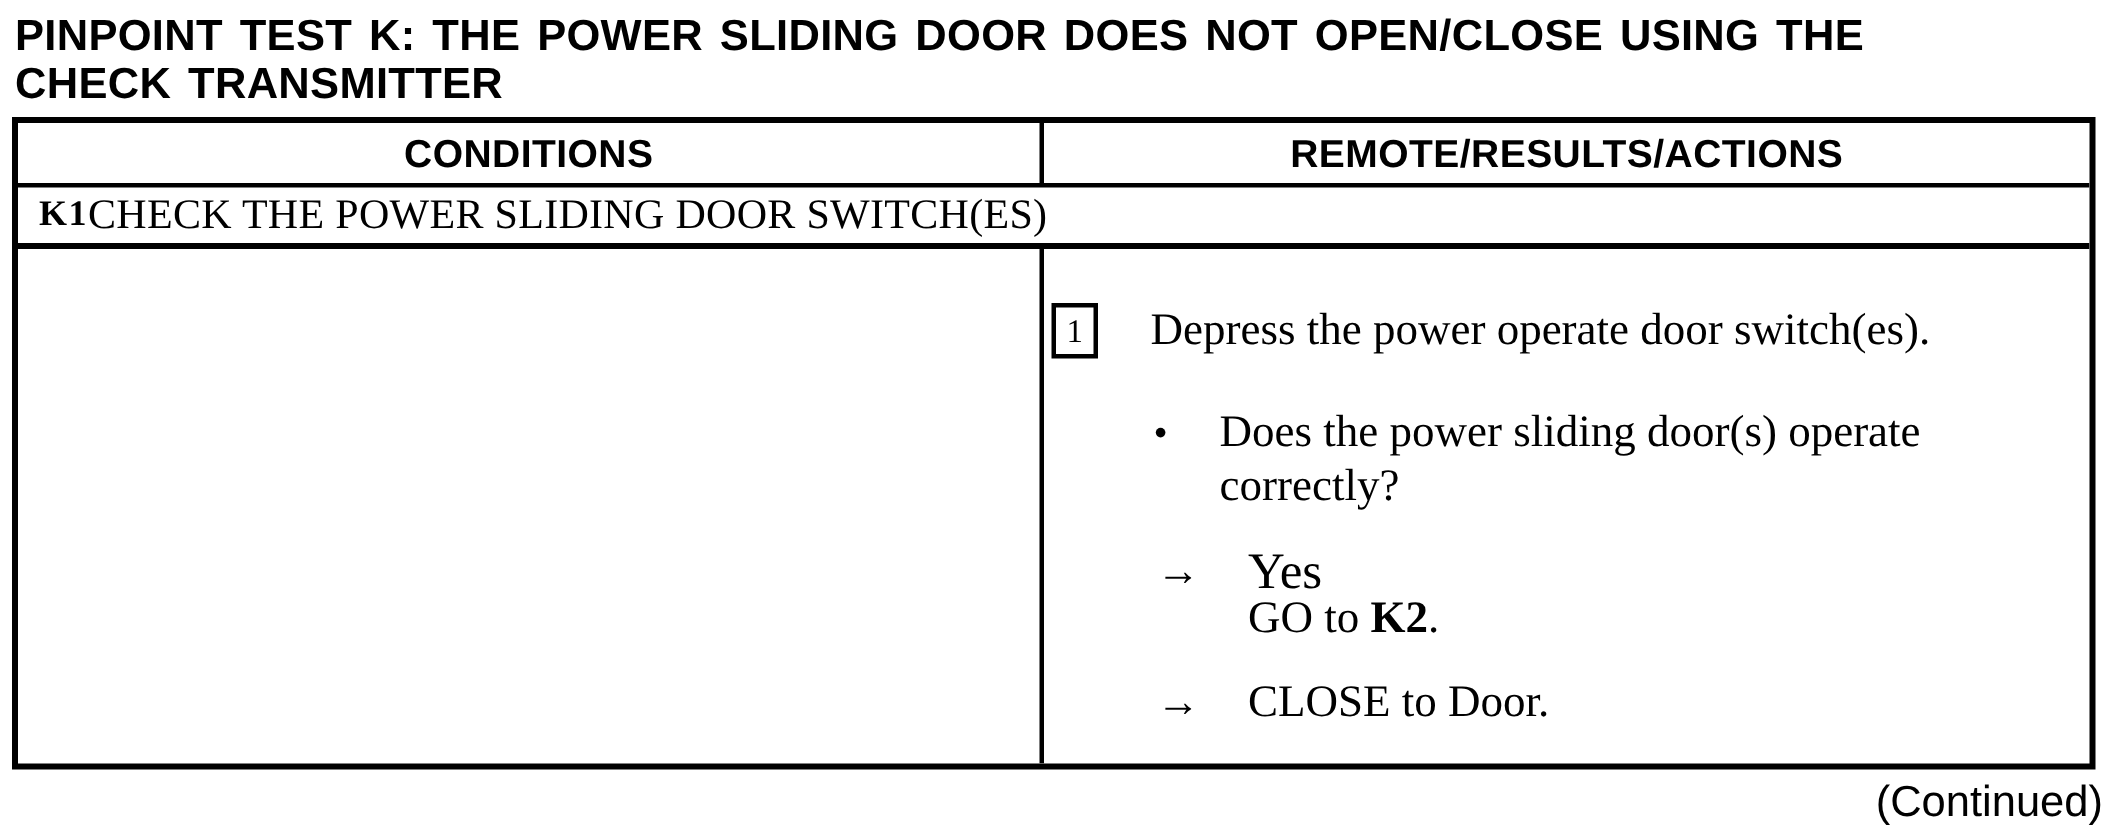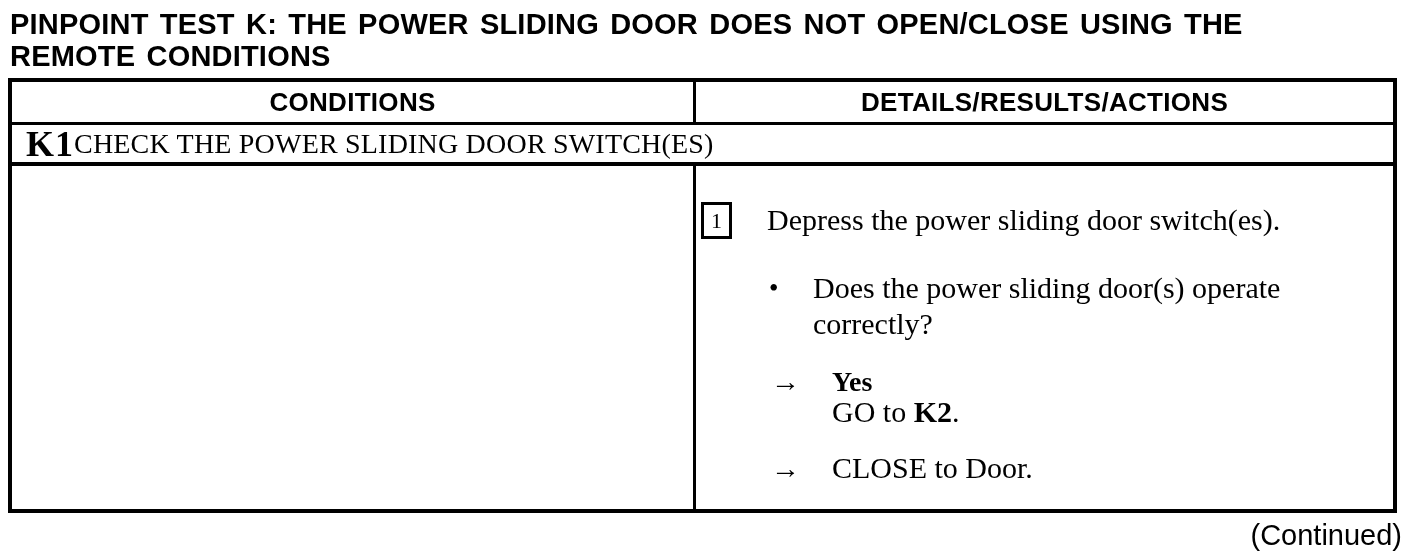--- a/index.html
+++ b/index.html
@@ -46,21 +46,21 @@
   .th-left { width:684px; border-right:3px solid #000; }
   .th-right { flex:1; }
 
   .steprow {
     display:flex; flex:none; height:41px;
     align-items:center;
     border-bottom:4px solid #000;
     padding-left:14px;
   }
   .step-id {
-    font-weight:bold; font-size:36px;
+    font-weight:bold; font-size:24px;
     letter-spacing:1px;
   }
   .step-title {
     font-size:28px;
     letter-spacing:0.2px;
   }
 
   .tbody { flex:1; display:flex; }
   .td-left { width:684px; border-right:3px solid #000; }
   .td-right { flex:1; }
@@ -85,64 +85,64 @@
   .q-text { margin-left:30px; font-size:30px; line-height:36px; max-width:560px;font-family:Liberation Serif, serif; }
 
   .result { display:flex; margin-left:75px; }
   .result-yes { margin-top:24px; }
   .result-no  { margin-top:26px; }
   .result-arrow {
     width:61px; flex:none;
     font-size:29px; line-height:31px;
     letter-spacing:-2px;
   }
-  .result-answer { font-weight:bold; font-size:28px; line-height:31px; }
+  .result-answer { font-weight:normal; font-size:34px; line-height:31px; }
   .result-action { font-size:30px; line-height:30px; }
   .result-action .bold { font-weight:bold;font-family:Liberation Serif, serif; }
 
   
   .continued {
     position:absolute; right:6px; top:519px;
     font-family:"Liberation Sans", sans-serif;
     font-size:29px;
     text-align:right;
   }
 </style>
 </head>
 <body>
 
 <div class="page">
 
   <div class="title">
     <div>PINPOINT TEST K: THE POWER SLIDING DOOR DOES NOT OPEN/CLOSE USING THE</div>
-    <div>REMOTE CONDITIONS</div>
+    <div>CHECK TRANSMITTER</div>
   </div>
 
   <div class="ptable">
 
     <div class="thead">
       <div class="th-cell th-left">CONDITIONS</div>
-      <div class="th-cell th-right">DETAILS/RESULTS/ACTIONS</div>
+      <div class="th-cell th-right">REMOTE/RESULTS/ACTIONS</div>
     </div>
 
     <div class="steprow">
       <span class="step-id">K1</span>
       <span class="step-title">CHECK THE POWER SLIDING DOOR SWITCH(ES)</span>
     </div>
 
     <div class="tbody">
       <div class="td-left"></div>
 
       <div class="td-right">
 
         <div class="instr-row">
           <div class="step-box">
             <span>1</span>
           </div>
-          <div class="instr-text">Depress the power sliding door switch(es).</div>
+          <div class="instr-text">Depress the power operate door switch(es).</div>
         </div>
 
         <div class="question-row">
           <div class="q-bullet">•</div>
           <div class="q-text">Does the power sliding door(s) operate correctly?</div>
         </div>
 
         <div class="result result-yes">
           <div class="result-arrow">→</div>
           <div class="result-body">

